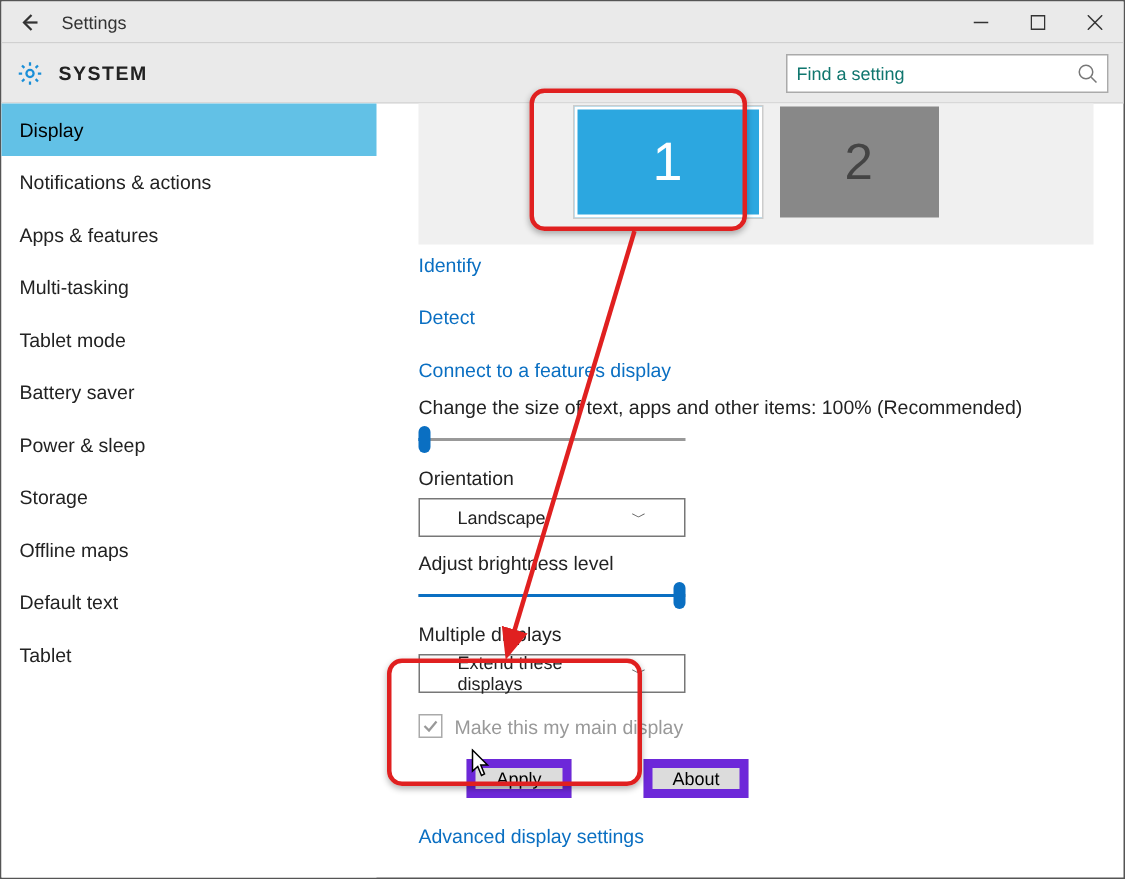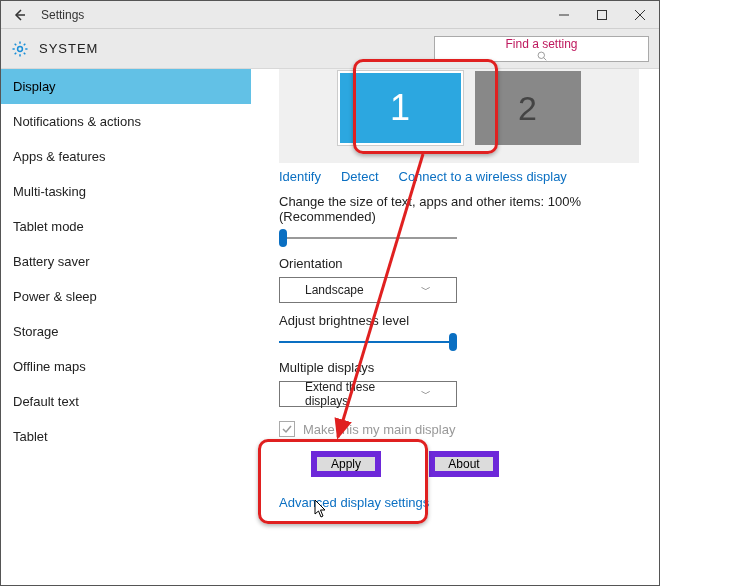--- a/index.html
+++ b/index.html
@@ -1,38 +1,38 @@
 <!DOCTYPE html>
 <html><head>
 <meta charset="utf-8">
 <style>
   * { box-sizing: border-box; margin: 0; padding: 0; font-family: "Segoe UI", Arial, sans-serif; }
   html, body { width: 750px; height: 586px; overflow: hidden; }
-  .window { width: 660px; height: 586px; background: #fff; border: 1px solid #555; position: relative; }
+  .window { width: 750px; height: 586px; background: #fff; border: 1px solid #555; position: relative; }
   .titlebar { height: 28px; background: #eaeaea; display: flex; align-items: center; border-bottom: 1px solid #d0d0d0; }
   .back-btn { width: 36px; height: 28px; display: flex; align-items: center; justify-content: center; font-size: 14px; color: #333; cursor: pointer; }
   .title { font-size: 12px; color: #333; padding-left: 4px; flex: 1; }
   .win-controls { display: flex; }
   .win-btn { width: 38px; height: 28px; display: flex; align-items: center; justify-content: center; font-size: 12px; color: #333; cursor: pointer; }
   .header { height: 40px; background: #eaeaea; display: flex; align-items: center; padding: 0 10px; border-bottom: 1px solid #d8d8d8; }
   .gear { width: 18px; height: 18px; margin-right: 10px; }
-  .section-title { font-size: 13px; font-weight: 400; letter-spacing: 1px; color: #222; }
-  .search { margin-left: auto; width: 215px; height: 26px; border: 1px solid #aaa; background: #fff; display: flex; align-items: center; padding: 0 6px; font-size: 12px; color: #be185d; flex-direction: column; }
+  .section-title { font-size: 13px; font-weight: 700; letter-spacing: 1px; color: #222; }
+  .search { margin-left: auto; width: 215px; height: 26px; border: 1px solid #aaa; background: #fff; display: flex; align-items: center; padding: 0 6px; font-size: 12px; color: #0f766e; }
   .search span { flex: 1; }
   .content { display: flex; height: calc(586px - 28px - 40px - 2px); }
   .sidebar { width: 250px; background: #fff; }
   .side-item { height: 35px; display: flex; align-items: center; padding-left: 12px; font-size: 13px; color: #222; cursor: pointer; text-align: right; }
   .side-item.active { background: #62c1e6; color: #000; }
   .main { flex: 1; padding: 0 20px 0 28px; overflow: hidden; position: relative; }
   .display-thumbs { background: #f0f0f0; padding: 8px 12px 18px 12px; margin-top: -6px; margin-bottom: 6px; position: relative; }
   .thumbs-row { display: flex; justify-content: center; gap: 12px; }
   .thumb { display: flex; align-items: center; justify-content: center; font-size: 36px; font-weight: 300; color: #fff; }
   .thumb.primary { width: 125px; height: 74px; background: #2ca7e0; border: 2px solid #fff; box-shadow: 0 0 0 1px #ccc; }
   .thumb.secondary { width: 106px; height: 74px; background: #888; color: #444; font-size: 34px; }
-  .links-row { display: flex; gap: 20px; font-size: 13px; margin: 4px 0 10px 0; }
+  .links-row { display: flex; gap: 20px; font-size: 13px; margin: 4px 0 10px 0; flex-direction: column; }
   .links-row a { color: #0a6fc2; text-decoration: none; cursor: pointer; }
   .label { font-size: 13px; color: #222; margin: 10px 0 6px 0; }
   .slider-track { position: relative; width: 178px; height: 16px; }
   .slider-line { position: absolute; top: 7px; left: 0; height: 2px; background: #999; width: 100%; }
   .slider-fill { position: absolute; top: 7px; left: 0; height: 2px; background: #0a6fc2; }
   .slider-thumb { position: absolute; width: 8px; height: 18px; background: #0a6fc2; border-radius: 4px; top: -1px; }
   .select { width: 178px; height: 26px; border: 1px solid #777; display: flex; align-items: center; padding: 0 25px; font-size: 12px; color: #222; justify-content: space-between; cursor: pointer; }
   .select .chev { font-size: 10px; color: #555; }
   .checkbox-row { display: flex; align-items: center; gap: 8px; font-size: 13px; color: #999; margin-top: 14px; }
   .cb { width: 16px; height: 16px; border: 1px solid #aaa; display: flex; align-items: center; justify-content: center; font-size: 11px; color: #999; }
@@ -114,21 +114,21 @@
       <div class="display-thumbs">
         <div class="thumbs-row">
           <div class="thumb primary">1</div>
           <div class="thumb secondary">2</div>
         </div>
       </div>
 
       <div class="links-row">
         <a>Identify</a>
         <a>Detect</a>
-        <a>Connect to a wireless display</a>
+        <a>Connect to a features display</a>
       </div>
 
       <div class="label">Change the size of text, apps and other items: 100% (Recommended)</div>
       <div class="slider-track">
         <div class="slider-line"></div>
         <div class="slider-fill" style="width:4px"></div>
         <div class="slider-thumb" style="left:0"></div>
       </div>
 
       <div class="label">Orientation</div>

